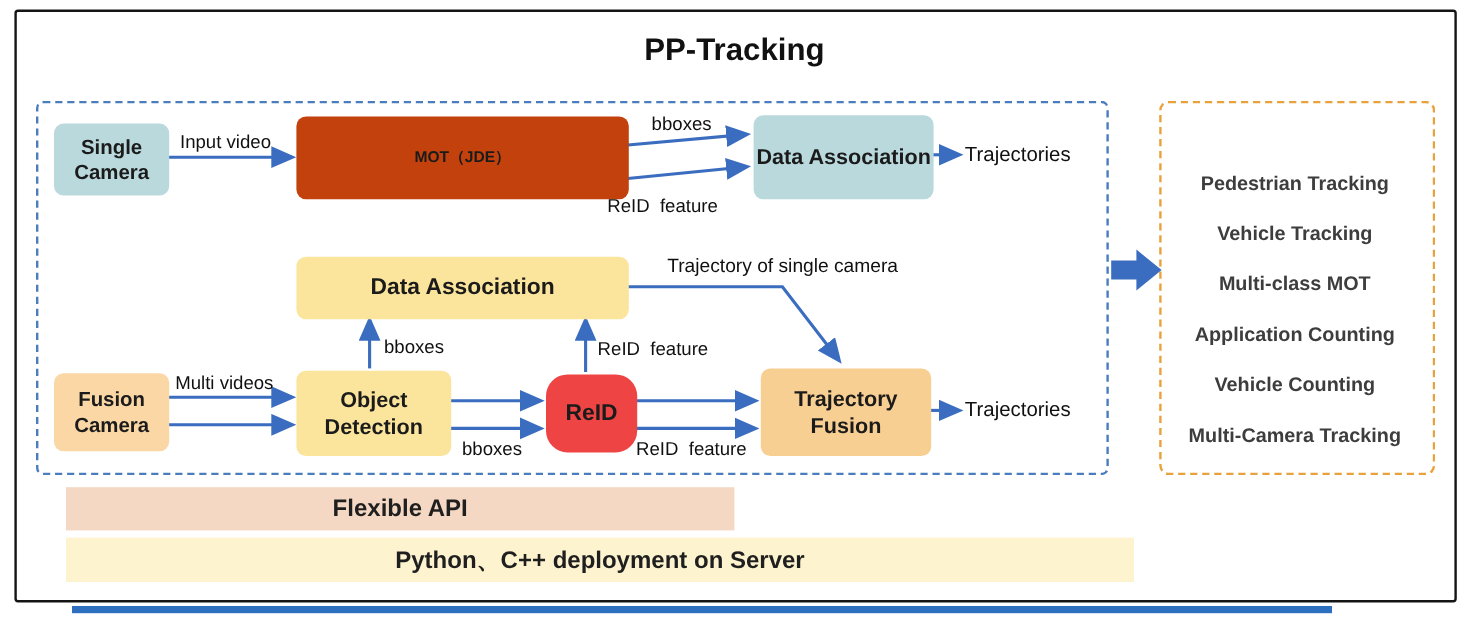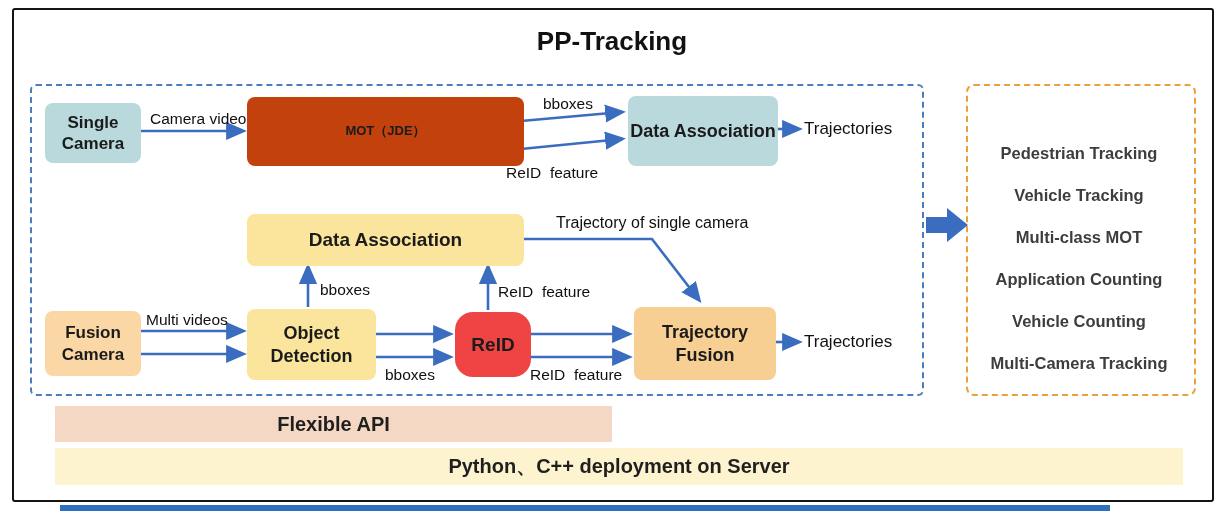--- a/index.html
+++ b/index.html
@@ -59,21 +59,21 @@
     position:absolute; left:966px; top:132px; width:226px; height:252px;
     display:flex; flex-direction:column; justify-content:space-around; align-items:center;
   }
   .app-item { font-size:16.5px; font-weight:bold; color:#3d3d3d; }
   .bar {
     position:absolute; display:flex; align-items:center; justify-content:center;
     font-size:20px; font-weight:bold; color:#1f1f1f;
   }
   .bar-api { left:55px;  top:406px; width:557px;  height:36px; background:#f5d8c3; }
   .bar-gui { left:614px; top:406px; width:503px;  height:36px; background:#dbe9f5; }
-  .bar-dep { left:55px;  top:448px; width:1128px; height:37px; background:#fdf3cf; }
+  .bar-dep { left:55px;  top:448px; width:890px; height:37px; background:#fdf3cf; }
   .bottom-line { position:absolute; left:60px; top:505px; width:1050px; height:6px; background:#2e6fc0; }
 </style>
 </head>
 <body>
 
 <div class="canvas">
 
   <div class="outer-frame"></div>
 
   <div class="page-title">PP-Tracking</div>
@@ -100,21 +100,21 @@
       <line x1="373" y1="334" x2="450" y2="334" marker-end="url(#ah)"></line>
       <line x1="373" y1="357" x2="450" y2="357" marker-end="url(#ah)"></line>
       <line x1="528" y1="334" x2="629" y2="334" marker-end="url(#ah)"></line>
       <line x1="528" y1="357" x2="629" y2="357" marker-end="url(#ah)"></line>
       <line x1="773" y1="342" x2="799" y2="342" marker-end="url(#ah)"></line>
     </g>
     <polygon points="926,217 947,217 947,208 968,225 947,242 947,233 926,233" fill="#3a6dbf"></polygon>
   </svg>
 
   <div class="box b-single">Single Camera</div>
-  <div class="lbl l-input">Camera video</div>
+  <div class="lbl l-input">Input video</div>
   <div class="box b-mot">MOT（JDE）</div>
   <div class="lbl l-bbx-t">bboxes</div>
   <div class="lbl l-reid-t">ReID  feature</div>
   <div class="box b-datop">Data Association</div>
   <div class="lbl l-trj-t">Trajectories</div>
 
   <div class="box b-damid">Data Association</div>
   <div class="lbl l-tsc">Trajectory of single camera</div>
   <div class="box b-multi">Fusion Camera</div>
   <div class="lbl l-mv">Multi videos</div>

